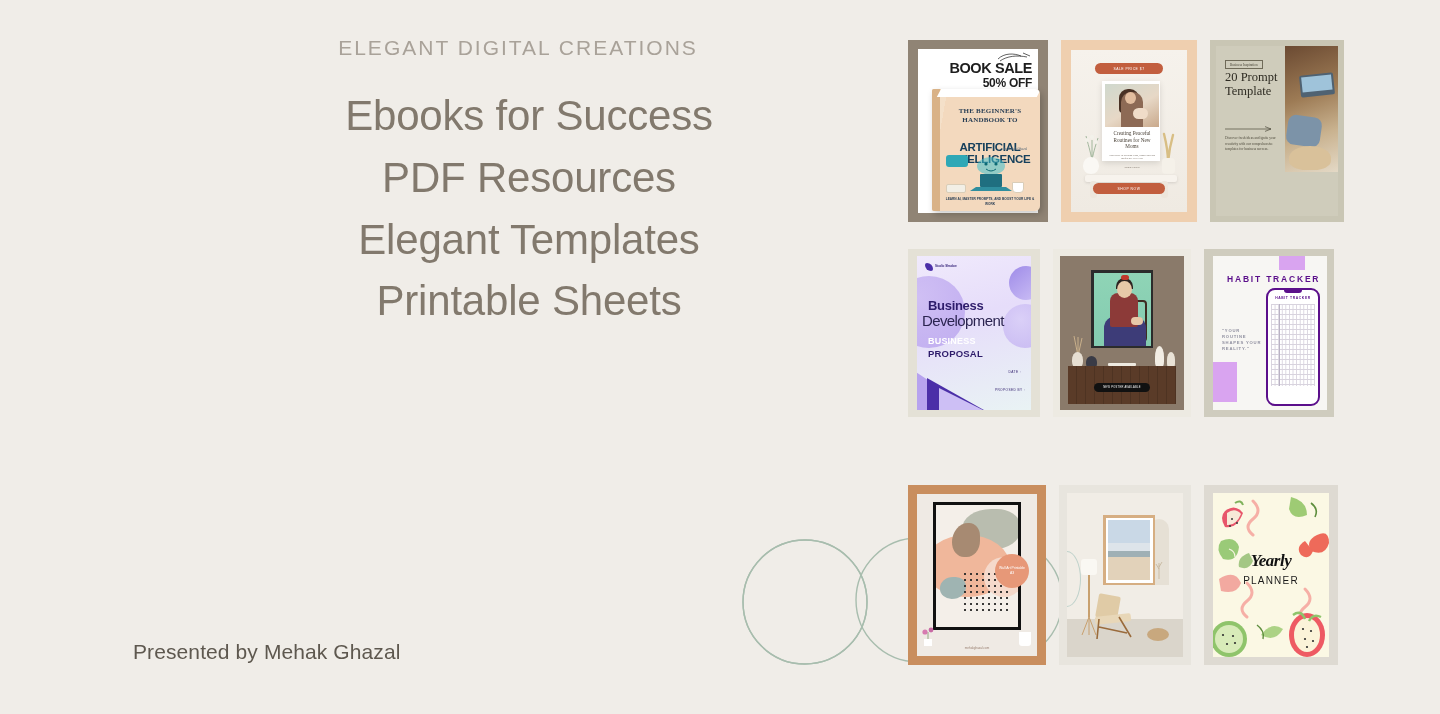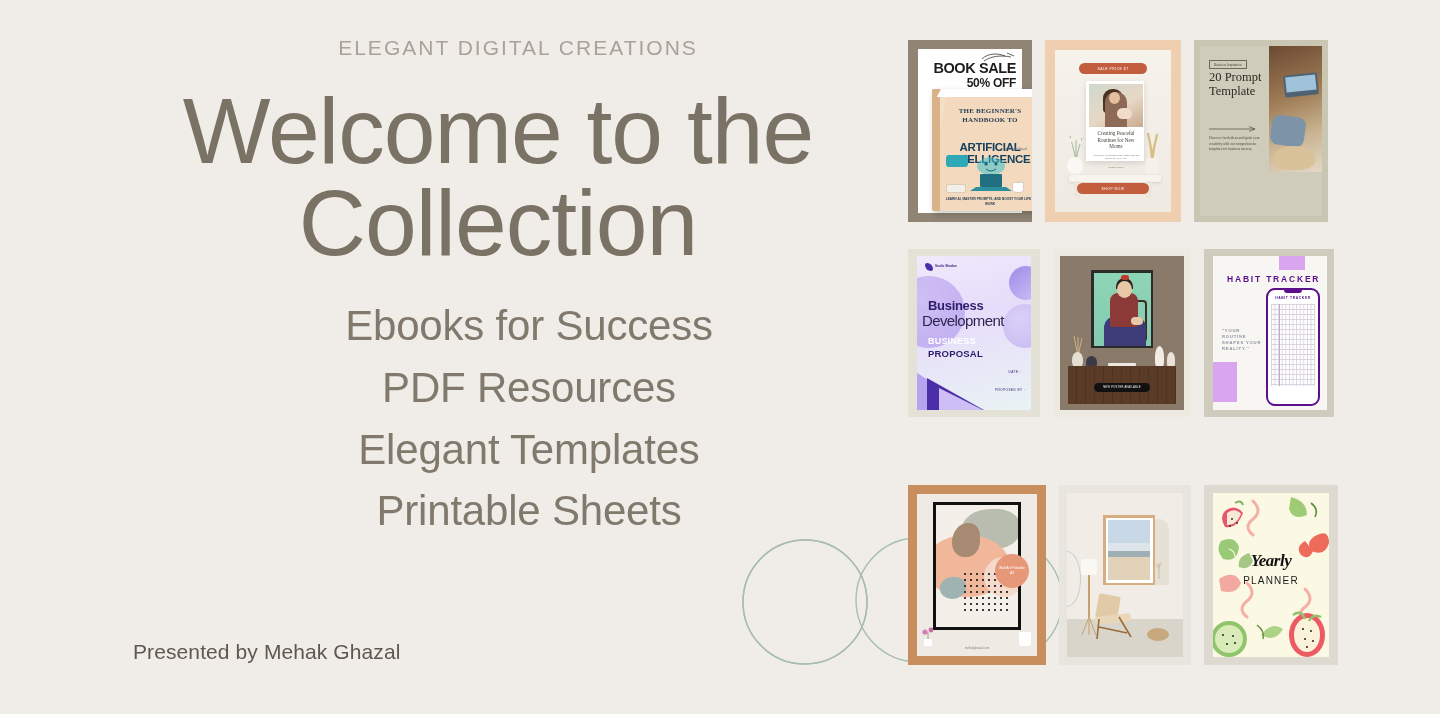--- a/index.html
+++ b/index.html
@@ -40,21 +40,21 @@
 
   
   .gallery { position: absolute; left: 908px; top: 40px; width: 460px; z-index: 2; }
   .row { display: flex; gap: 13px; }
   .row.r1 { height: 182px; align-items: flex-start; }
   .row.r2 { height: 168px; margin-top: 27px; align-items: flex-start; }
   .row.r3 { height: 180px; margin-top: 68px; align-items: flex-start; }
   .card { position: relative; overflow: hidden; flex: 0 0 auto; }
 
   
-  .c1 { width: 124px; height: 182px; background: #908475; padding: 9px 10px; }
+  .c1 { width: 140px; height: 182px; background: #908475; padding: 9px 10px; }
   .c1 .inner { width: 100%; height: 100%; background: #fff; position: relative; }
   .c1 .sale { position: absolute; right: 6px; top: 11px; text-align: right; }
   .c1 .sale .l1 { font-size: 14.5px; font-weight: 700; color: #1d1d1d; letter-spacing: -0.4px; }
   .c1 .sale .l2 { font-size: 12px; font-weight: 700; color: #1d1d1d; letter-spacing: -0.3px; }
   .c1 .squiggle { position: absolute; right: 7px; top: 3px; width: 34px; height: 10px; }
   .c1 .book {
     position: absolute; left: 14px; top: 40px; width: 108px; height: 122px;
     background: linear-gradient(100deg,#E8C9A6 0 7%, #F4E0C9 7% 12%, #F3D9BE 12% 100%);
     border-radius: 2px 5px 5px 2px;
     box-shadow: 2px 3px 7px rgba(0,0,0,.22);
@@ -242,21 +242,20 @@
 
 <svg class="circles" viewBox="0 0 1440 714">
   <circle cx="805" cy="602" r="62" vector-effect="non-scaling-stroke"></circle>
   <circle cx="805" cy="602" r="62"></circle>
   <circle cx="918" cy="600" r="62"></circle>
   <circle cx="1000" cy="600" r="62"></circle>
 </svg>
 
 <div class="left">
   <div class="eyebrow">ELEGANT DIGITAL CREATIONS</div>
-  <h1 class="headline">Welcome to the Collection</h1>
   <ul class="lines">
     <li>Ebooks for Success</li>
     <li>PDF Resources</li>
     <li>Elegant Templates</li>
     <li>Printable Sheets</li>
   </ul>
 </div>
 <div class="presenter">Presented by Mehak Ghazal</div>
 
 <div class="gallery">

